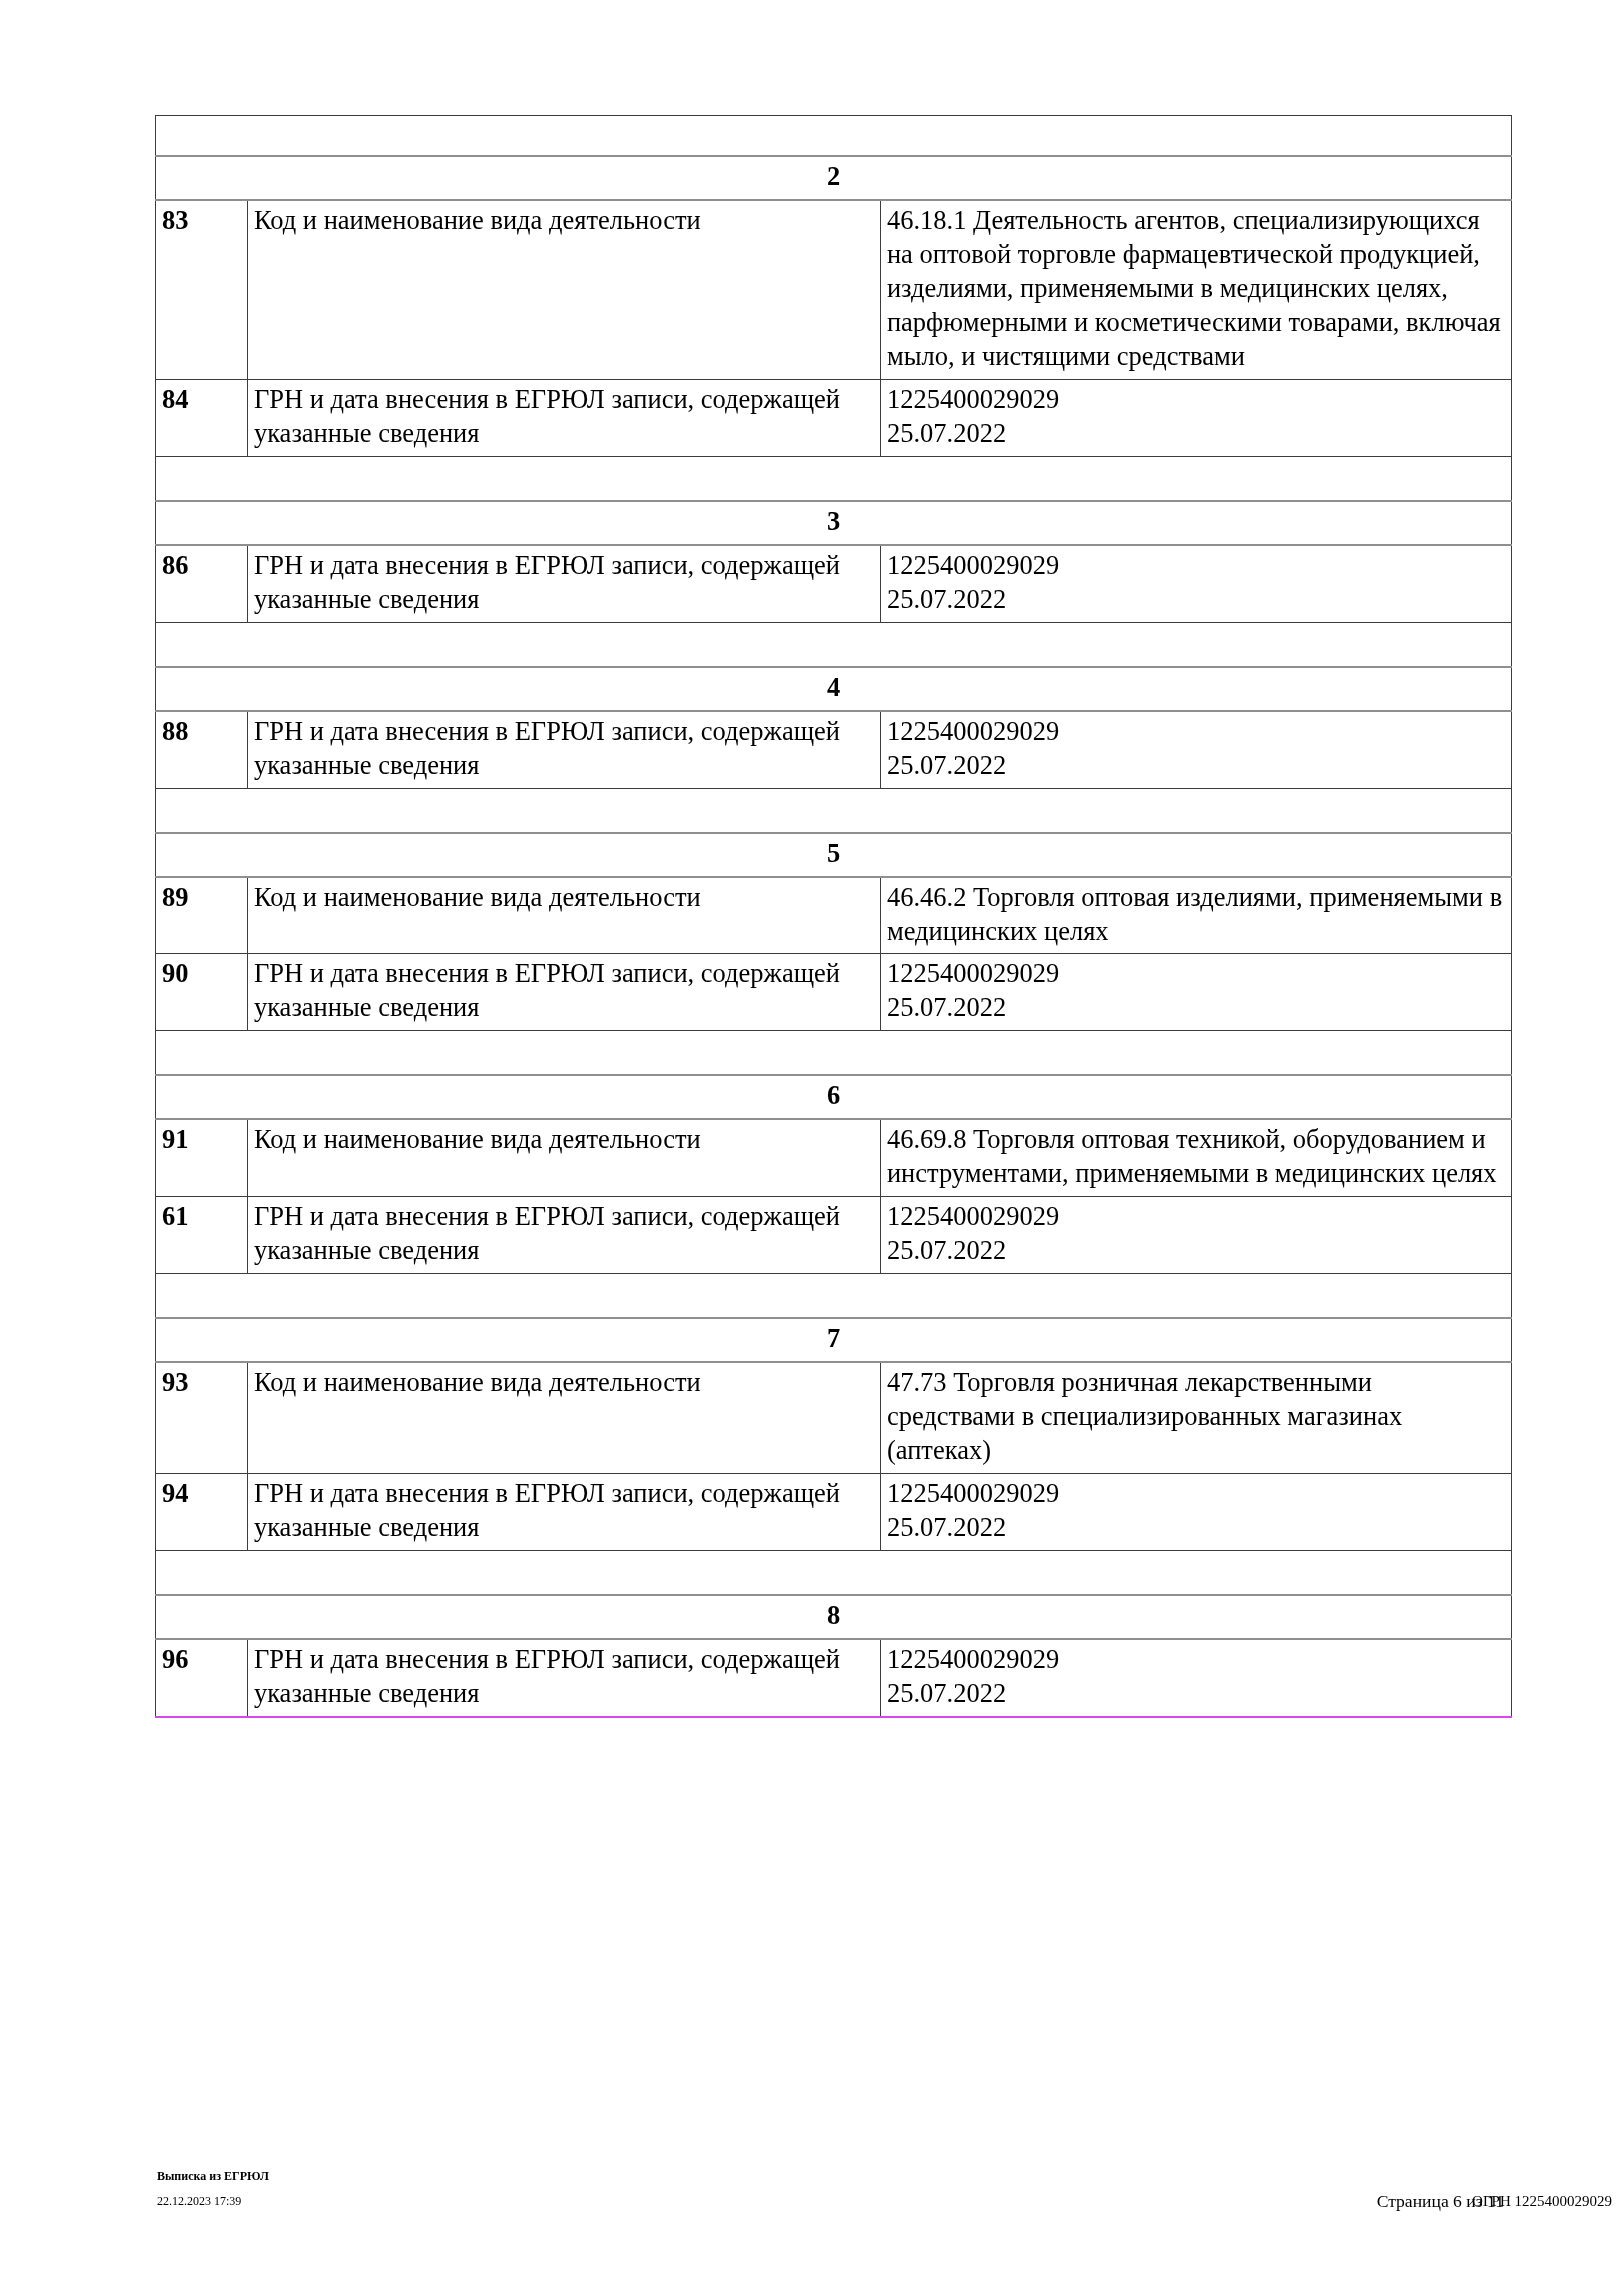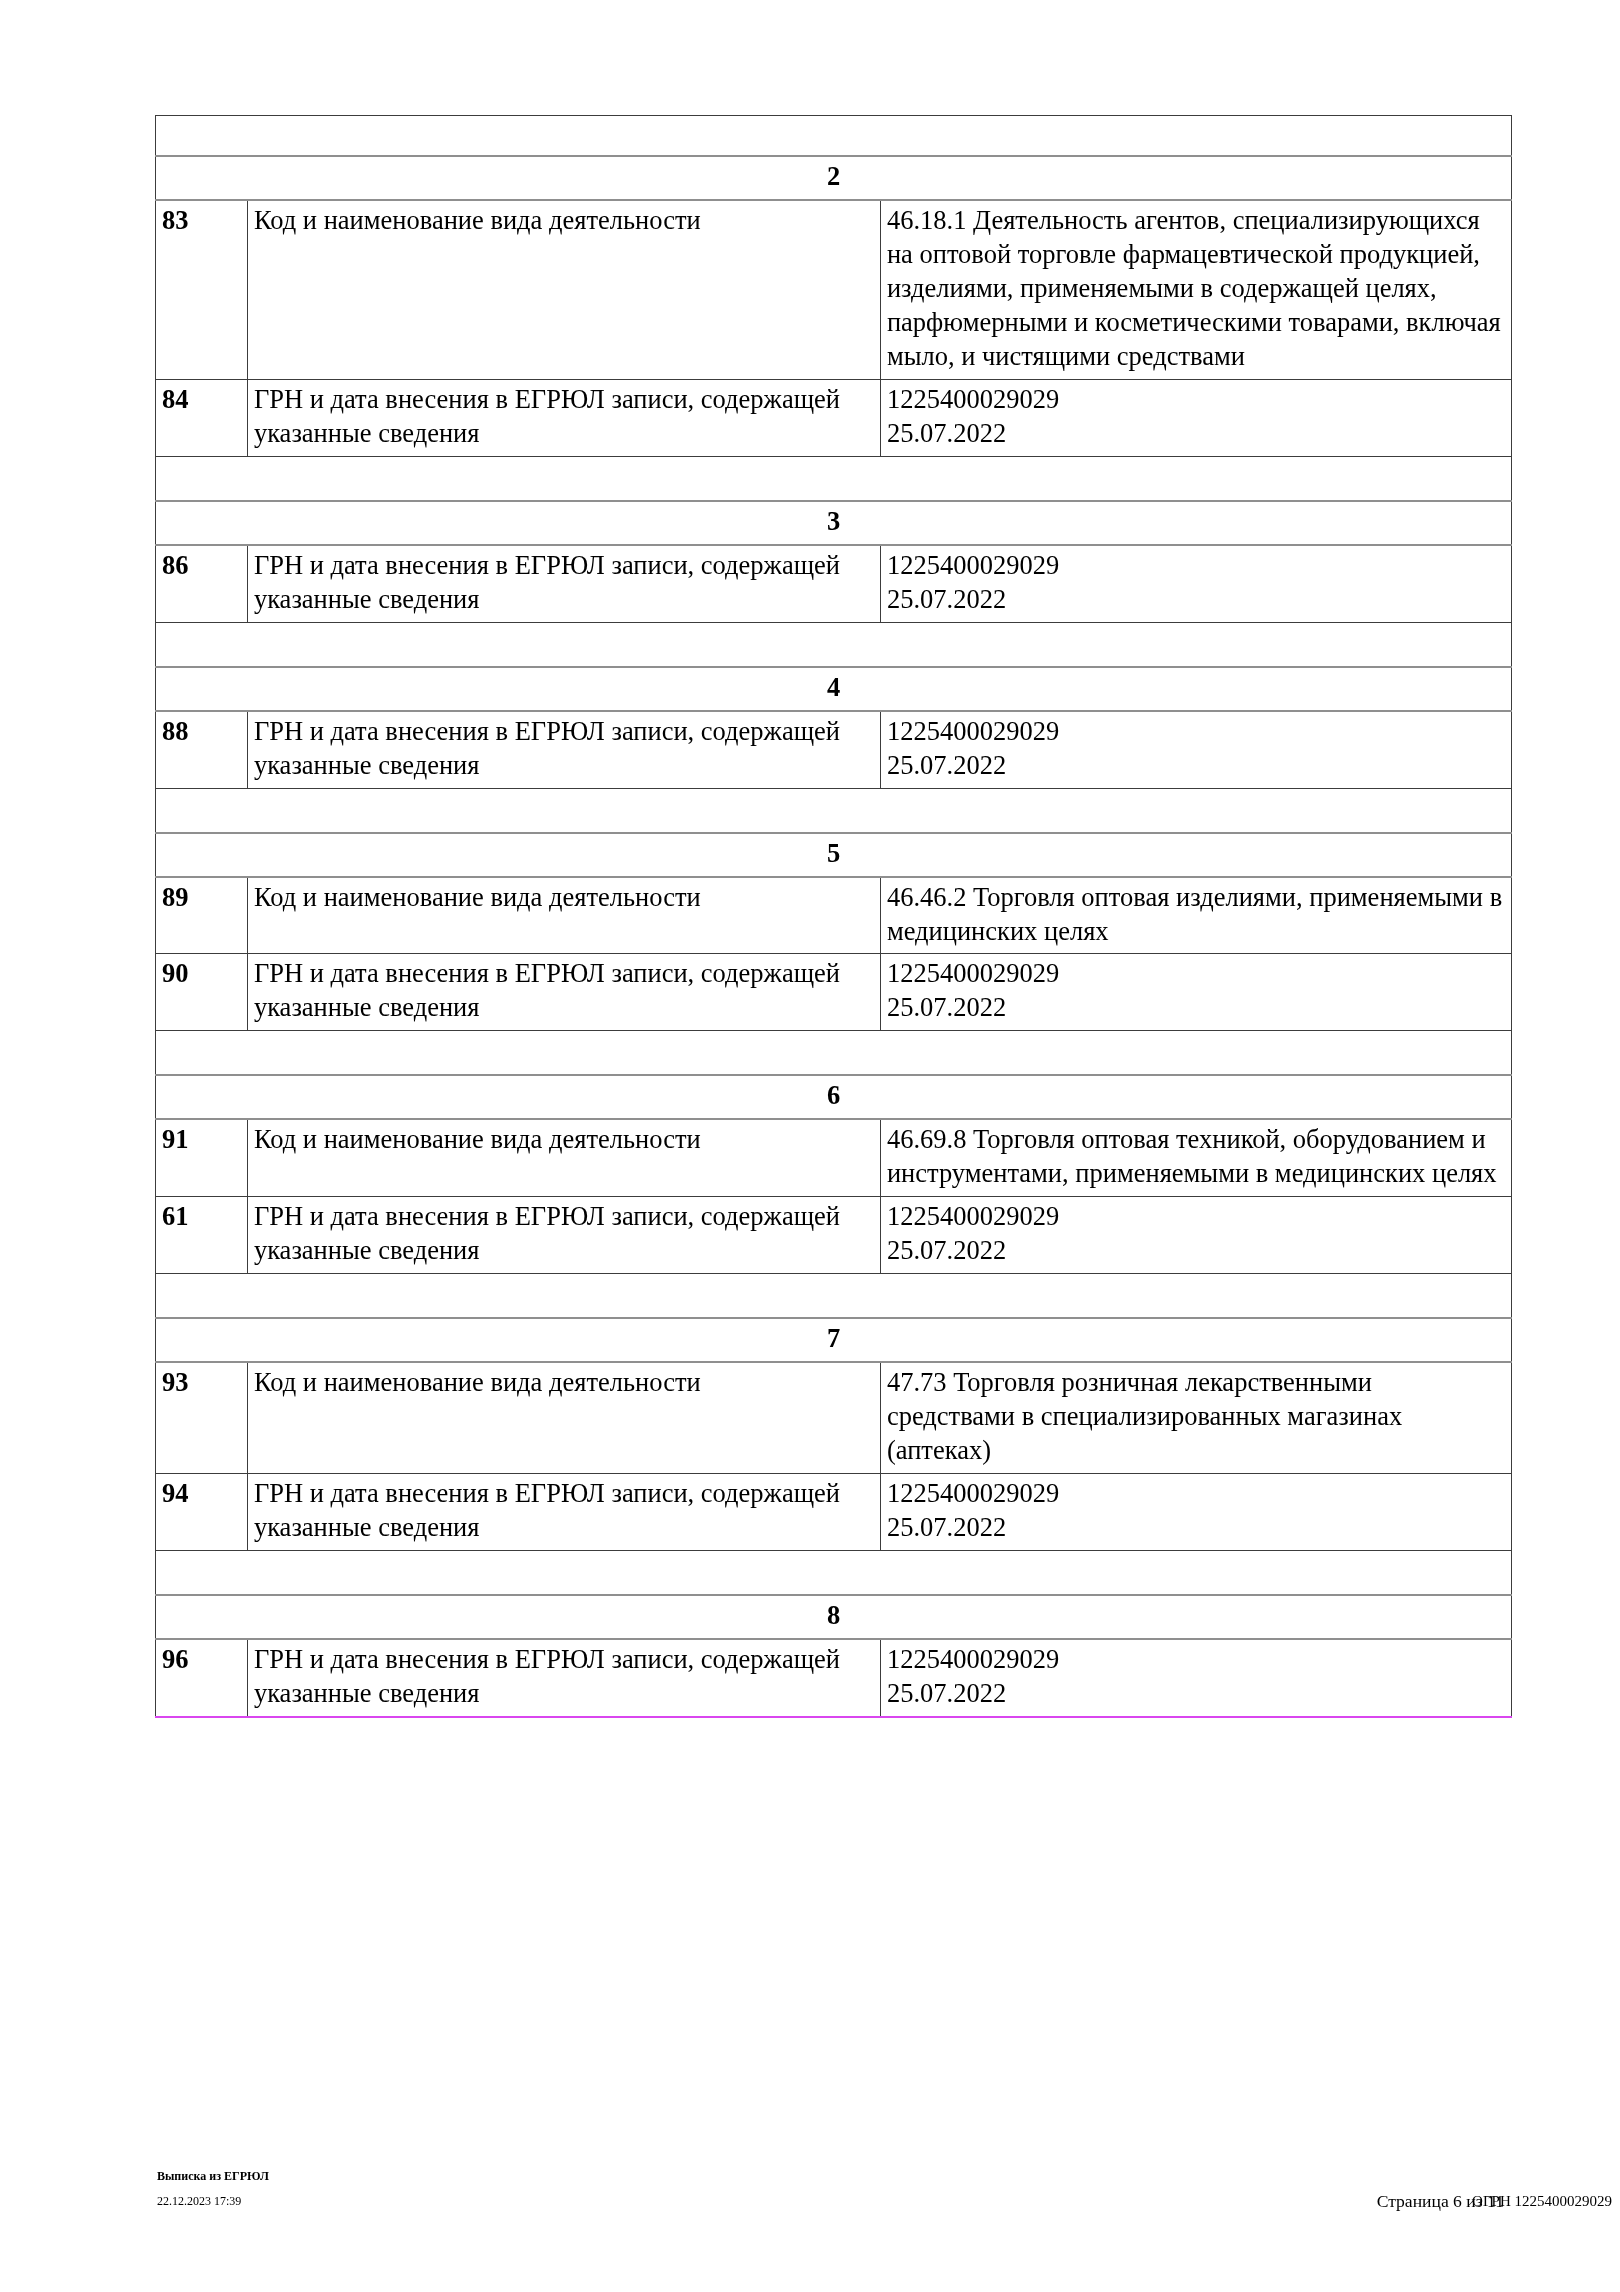--- a/index.html
+++ b/index.html
@@ -85,21 +85,21 @@
       <tr class="empty-row">
         <td colspan="3"></td>
       </tr>
 
       <tr class="section-header">
         <td colspan="3">2</td>
       </tr>
       <tr>
         <td class="cell-num">83</td>
         <td class="cell-label">Код и наименование вида деятельности</td>
-        <td class="cell-value">46.18.1 Деятельность агентов, специализирующихся на оптовой торговле фармацевтической продукцией, изделиями, применяемыми в содержащей целях, парфюмерными и косметическими товарами, включая мыло, и чистящими средствами</td>
+        <td class="cell-value">46.18.1 Деятельность агентов, специализирующихся на оптовой торговле фармацевтической продукцией, изделиями, применяемыми в медицинских целях, парфюмерными и косметическими товарами, включая мыло, и чистящими средствами</td>
       </tr>
       <tr>
         <td class="cell-num">84</td>
         <td class="cell-label">ГРН и дата внесения в ЕГРЮЛ записи, содержащей указанные сведения</td>
         <td class="cell-value">
           <div>1225400029029</div>
           <div>25.07.2022</div>
         </td>
       </tr>
 

